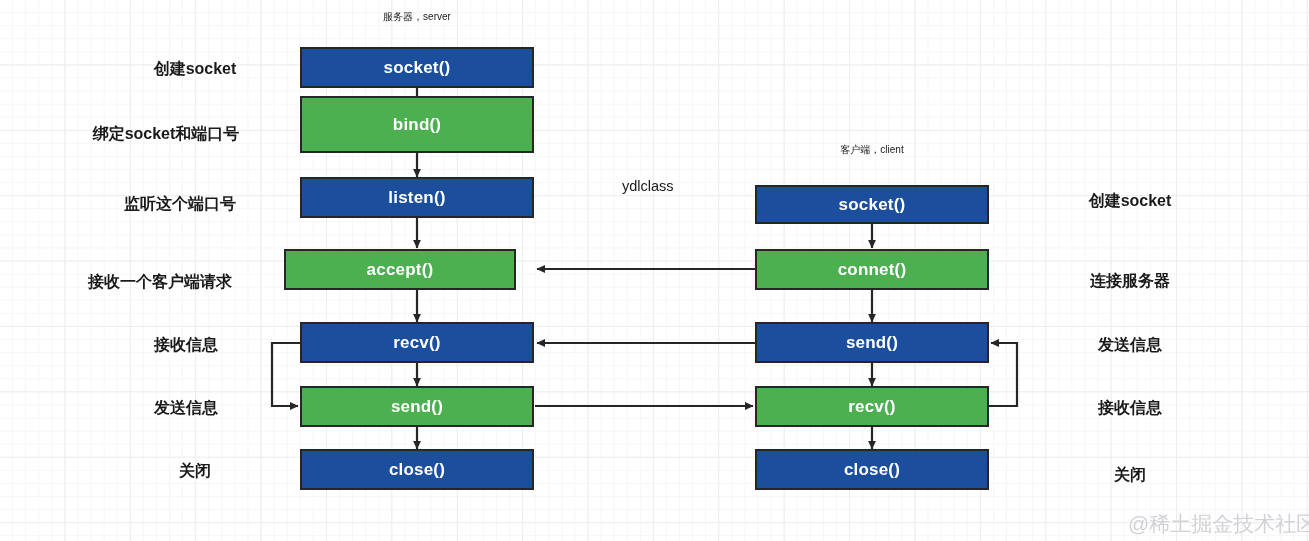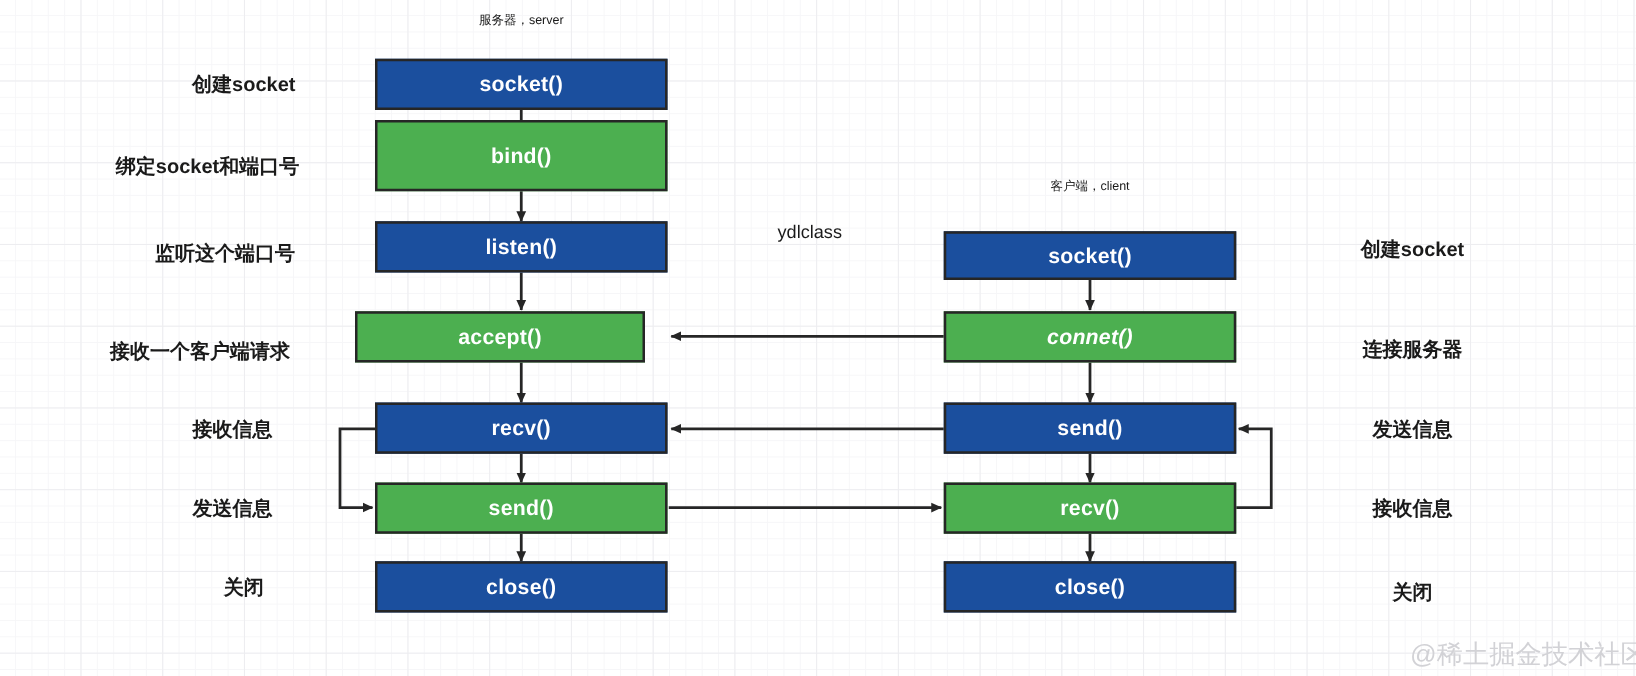--- a/index.html
+++ b/index.html
@@ -159,21 +159,21 @@
 
   <div class="node blue" style="left:300px; top:47px;  width:234px; height:41px;">socket()</div>
   <div class="node green" style="left:300px; top:96px; width:234px; height:57px;">bind()</div>
   <div class="node blue" style="left:300px; top:177px; width:234px; height:41px;">listen()</div>
   <div class="node green" style="left:284px; top:249px; width:232px; height:41px;">accept()</div>
   <div class="node blue" style="left:300px; top:322px; width:234px; height:41px;">recv()</div>
   <div class="node green" style="left:300px; top:386px; width:234px; height:41px;">send()</div>
   <div class="node blue" style="left:300px; top:449px; width:234px; height:41px;">close()</div>
 
   <div class="node blue" style="left:755px; top:185px; width:234px; height:39px;">socket()</div>
-  <div class="node green" style="left:755px; top:249px; width:234px; height:41px;font-style:italic;">connet()</div>
+  <div class="node green" style="left:755px; top:249px; width:234px; height:41px;">connet()</div>
   <div class="node blue" style="left:755px; top:322px; width:234px; height:41px;">send()</div>
   <div class="node green" style="left:755px; top:386px; width:234px; height:41px;">recv()</div>
   <div class="node blue" style="left:755px; top:449px; width:234px; height:41px;">close()</div>
 
   <div class="caption center" style="left:1130px; top:193px;">创建socket</div>
   <div class="caption center" style="left:1130px; top:273px;">连接服务器</div>
   <div class="caption center" style="left:1130px; top:337px;">发送信息</div>
   <div class="caption center" style="left:1130px; top:400px;">接收信息</div>
   <div class="caption center" style="left:1130px; top:467px;">关闭</div>
 

